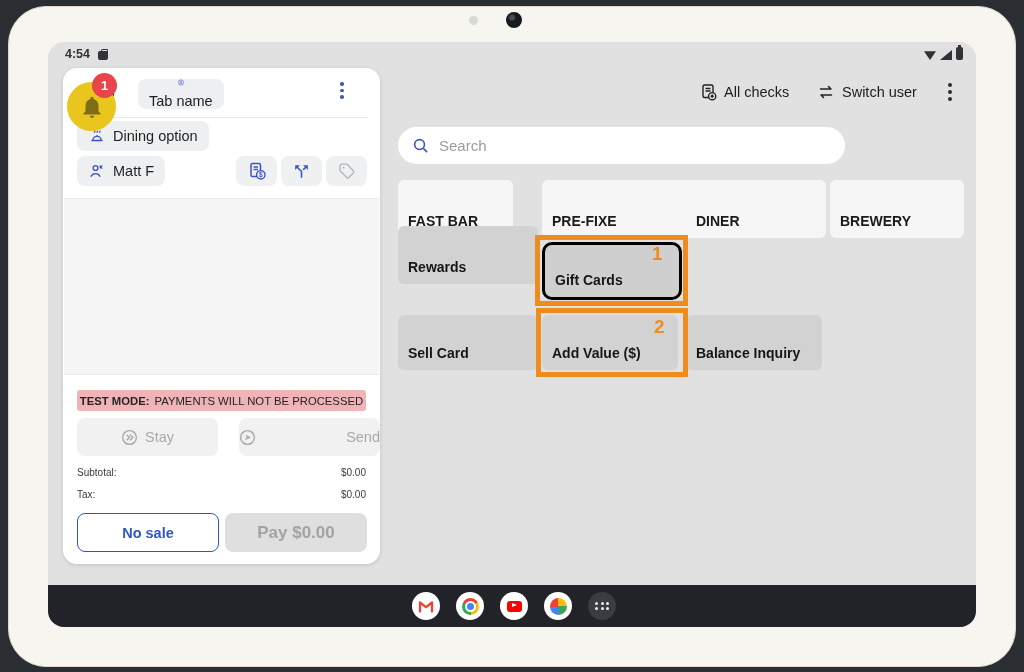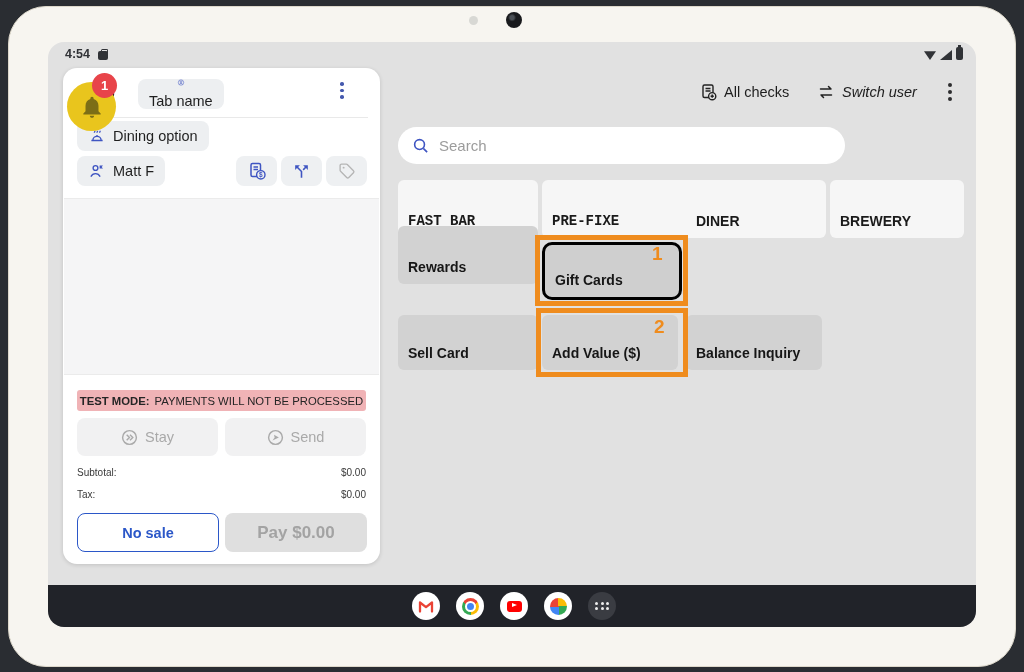--- a/index.html
+++ b/index.html
@@ -193,21 +193,21 @@
         <span>PAYMENTS WILL NOT BE PROCESSED</span>
       </div>
 
       <div class="ghost-btn" style="left:14px; top:350px;">
         <svg width="17" height="17" viewBox="0 0 18 18" fill="none" stroke="#aaaaaa" stroke-width="1.5">
           <circle cx="9" cy="9" r="7.3"></circle>
           <path d="M6 6l3 3-3 3M9.5 6l3 3-3 3"></path>
         </svg>
         <span>Stay</span>
       </div>
-      <div class="ghost-btn" style="left:162px; top:350px;">
+      <div class="ghost-btn" style="left:176px; top:350px;justify-content:space-between;">
         <svg width="17" height="17" viewBox="0 0 18 18" fill="none" stroke="#aaaaaa" stroke-width="1.5">
           <circle cx="9" cy="9" r="7.3"></circle>
           <path d="M5.8 12.2L12.6 9 7.4 6.2l.7 2.8z" fill="#aaaaaa" stroke="none"></path>
         </svg>
         <span>Send</span>
       </div>
 
       <div class="tot-row" style="top:399px;">
         <span>Subtotal:</span>
         <span>$0.00</span>
@@ -223,42 +223,42 @@
 
     <div class="hdr-act" style="left:651px; top:39px;">
       <svg width="18" height="18" viewBox="0 0 18 18" fill="none" stroke="#222" stroke-width="1.4">
         <rect x="4" y="2" width="10" height="12.5" rx="1.5"></rect>
         <path d="M6.5 5.5h5M6.5 8h5"></path>
         <circle cx="13.2" cy="13.2" r="3.6" fill="#e1e1e1"></circle>
         <path d="M13.2 11.6v3.2M11.6 13.2h3.2"></path>
       </svg>
       <span>All checks</span>
     </div>
-    <div class="hdr-act" style="left:769px; top:39px;font-style:italic;">
+    <div class="hdr-act" style="left:769px; top:39px;">
       <svg width="18" height="18" viewBox="0 0 18 18" fill="none" stroke="#222" stroke-width="1.5" stroke-linecap="round" stroke-linejoin="round">
         <path d="M3.5 6h10.5M11.5 3.5L14 6M14.5 12H4M6.5 14.5L4 12"></path>
       </svg>
       <span>Switch user</span>
     </div>
     <div class="vdots dark" style="left:895px; top:36px;">
       <i></i>
         <i></i>
         <i></i>
     </div>
 
     <div class="search-bar">
       <svg width="17" height="17" viewBox="0 0 18 18" fill="none" stroke="#3f55c2" stroke-width="1.7">
         <circle cx="8" cy="8" r="5.2"></circle>
           <path d="M12 12l4 4"></path>
       </svg>
       <input type="text" placeholder="Search" style="">
     </div>
 
-    <div class="cat-btn" style="left:350px; width:140px;font-family:Liberation Mono, monospace;">FAST BAR</div>
-    <div class="cat-btn" style="left:494px; width:168px;font-family:Liberation Mono, monospace;">PRE-FIXE</div>
+    <div class="cat-btn" style="left:350px; width:115px;">FAST BAR</div>
+    <div class="cat-btn" style="left:494px; width:168px;">PRE-FIXE</div>
     <div class="cat-btn" style="left:638px; width:140px;">DINER</div>
     <div class="cat-btn" style="left:782px; width:134px;">BREWERY</div>
 
     <div class="menu-btn" style="left:350px; top:184px; width:140px; height:58px;">Rewards</div>
     <div class="menu-btn selected" style="left:494px; top:200px; width:140px; height:58px;">Gift Cards</div>
 
     <div class="menu-btn" style="left:350px; top:273px; width:140px; height:55px;">Sell Card</div>
     <div class="menu-btn" style="left:494px; top:273px; width:136px; height:55px;">Add Value ($)</div>
     <div class="menu-btn" style="left:638px; top:273px; width:136px; height:55px;">Balance Inquiry</div>
 

